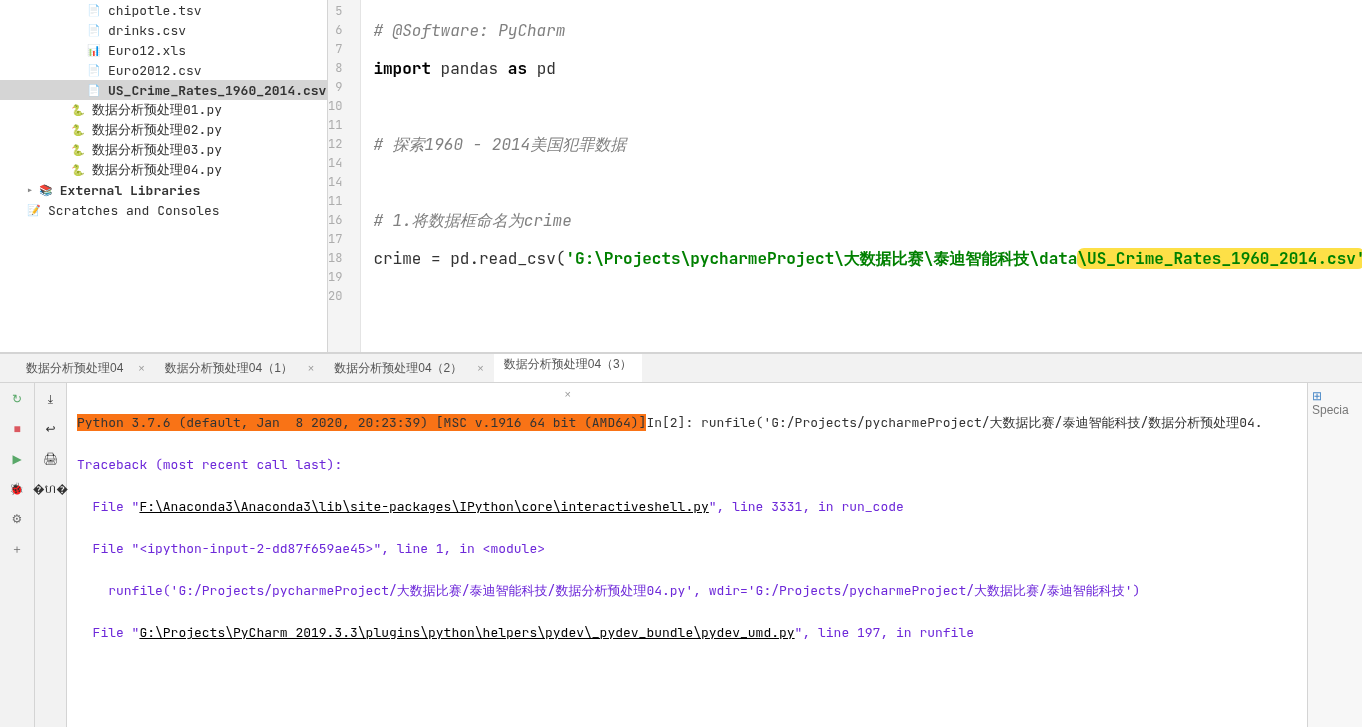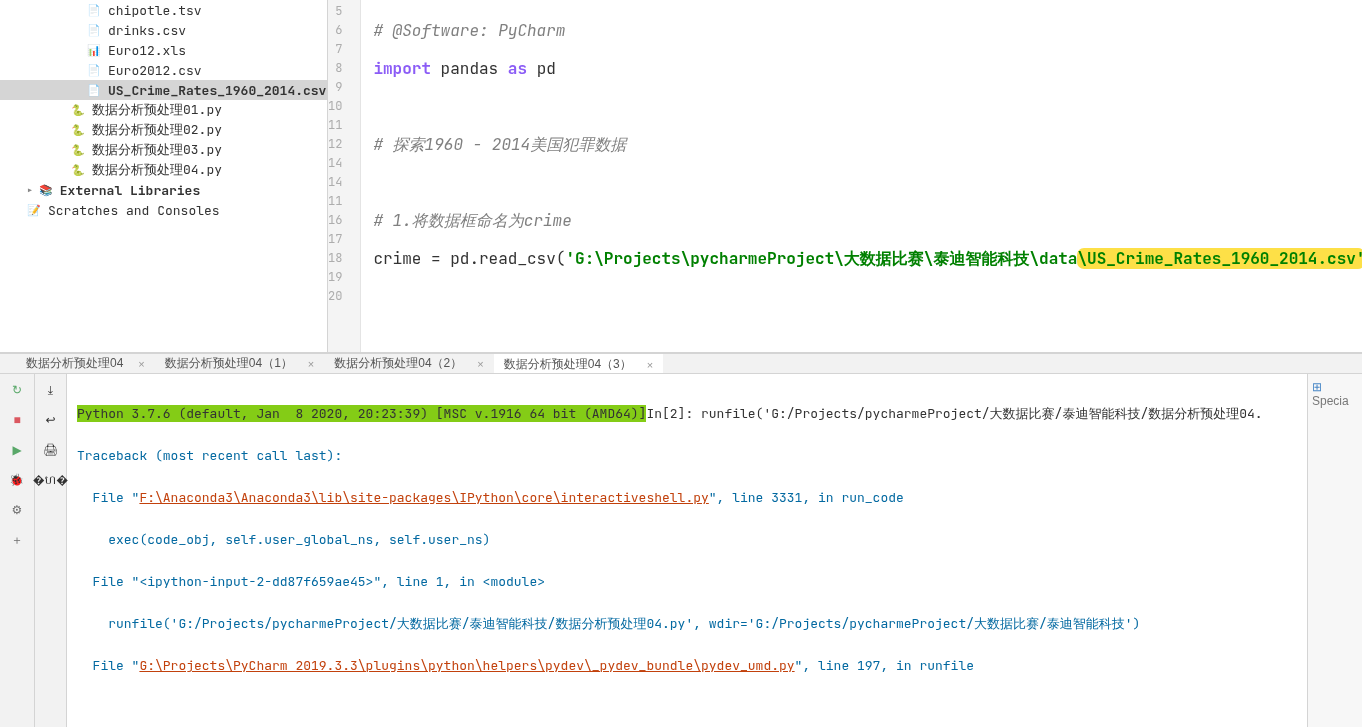--- a/index.html
+++ b/index.html
@@ -6,37 +6,37 @@
 body { font-family:"Segoe UI",Arial,sans-serif; font-size:13px; color:#333; background:#fff; width:1362px; height:727px; overflow:hidden; display:flex; flex-direction:column; }
 .mono { font-family:"JetBrains Mono","Consolas",monospace; }
 .top { display:flex; height:353px; border-bottom:1px solid #d4d4d4; }
 .sidebar { width:328px; border-right:1px solid #d4d4d4; overflow:hidden; background:#fff; }
 .tree-item { display:flex; align-items:center; height:20px; padding-left:8px; cursor:pointer; white-space:nowrap; }
 .tree-item.sel { background:#d5d5d5; }
 .tree-icon { width:16px; height:16px; display:inline-flex; align-items:center; justify-content:center; font-size:11px; margin-right:6px; }
 .editor { flex:1; display:flex; background:#fff; overflow:hidden; }
 .gutter { width:56px; background:#f4f4f4; text-align:right; padding-right:18px; color:#adadad; font-size:12px; line-height:19px; padding-top:2px; border-right:1px solid #e4e4e4;}
 .code { flex:1; padding-left:12px; font-size:16px; line-height:19px; padding-top:2px; white-space:pre; }
-.code .kw { color:#8b5cf6; font-weight:bold; }
+.code .kw { color:#000000; font-weight:bold; }
 .code .cm { color:#808080; font-style:italic; }
 .code .str { color:#008000; font-weight:bold; }
 .code .num { color:#0000ff; }
 .code .err { background:#fde047;border-radius:7px; }
 .tabs-row { height:30px; border-top:1px solid #d4d4d4; border-bottom:1px solid #d4d4d4; display:flex; align-items:center; padding-left:16px; background:#f2f2f2; }
 .rtab { padding:0 10px; height:100%; display:flex; align-items:center; gap:15px; cursor:pointer; color:#555; font-size:12px; }
-.rtab.act { background:#fff; border-top:2px solid transparent; }
+.rtab.act { background:#fff; border-top:2px solid transparent;flex-direction:column; }
 .rtab .x { color:#999; font-size:11px; }
 .bottom { flex:1; display:flex; }
 .tool-col { width:35px; background:#f2f2f2; border-right:1px solid #d4d4d4; display:flex; flex-direction:column; align-items:center; padding-top:5px; gap:8px; }
 .tool-btn { width:22px; height:22px; display:flex; align-items:center; justify-content:center; cursor:pointer; border-radius:3px; font-size:12px;}
 .tool-col2 { width:32px; background:#f2f2f2; border-right:1px solid #d4d4d4; display:flex; flex-direction:column; align-items:center; padding-top:5px; gap:8px;}
 .console { flex:1; padding:8px 10px; font-size:13px; line-height:21px; overflow:hidden; white-space:pre; }
-.console .hl { background:#84cc16; }
-.console a { color:#c2410c; text-decoration:underline; }
-.console .red { color:#0369a1; }
+.console .hl { background:#f97316; }
+.console a { color:#000000; text-decoration:underline; }
+.console .red { color:#6d28d9; }
 .right-strip { width:55px; border-left:1px solid #d4d4d4; background:#f7f7f7; padding:6px 4px; font-size:12px; color:#787878;}
 </style>
 </head>
 <body>
 
 <div class="top">
   <div class="sidebar mono">
     <div id="tree-files">
         <div class="tree-item" style="padding-left: 86px;">
           <span class="tree-icon">📄</span>
@@ -155,21 +155,20 @@
   <div class="tool-col2">
     <div class="tool-btn">⤓</div>
     <div class="tool-btn">↩</div>
     <div class="tool-btn">🖨</div>
     <div class="tool-btn">�ហ�</div>
   </div>
   <div class="console mono">
 <div><span class="hl">Python 3.7.6 (default, Jan  8 2020, 20:23:39) [MSC v.1916 64 bit (AMD64)]</span><span>In[2]: runfile('G:/Projects/pycharmeProject/大数据比赛/泰迪智能科技/数据分析预处理04.</span></div>
 <div class="red">Traceback (most recent call last):</div>
 <div><span class="red">  File "</span><a>F:\Anaconda3\Anaconda3\lib\site-packages\IPython\core\interactiveshell.py</a><span class="red">", line 3331, in run_code</span></div>
-<div class="red">    exec(code_obj, self.user_global_ns, self.user_ns)</div>
 <div class="red">  File "&lt;ipython-input-2-dd87f659ae45&gt;", line 1, in &lt;module&gt;</div>
 <div class="red">    runfile('G:/Projects/pycharmeProject/大数据比赛/泰迪智能科技/数据分析预处理04.py', wdir='G:/Projects/pycharmeProject/大数据比赛/泰迪智能科技')</div>
 <div><span class="red">  File "</span><a>G:\Projects\PyCharm 2019.3.3\plugins\python\helpers\pydev\_pydev_bundle\pydev_umd.py</a><span class="red">", line 197, in runfile</span></div>
 
 
 
 
 
   </div>
   <div class="right-strip">

